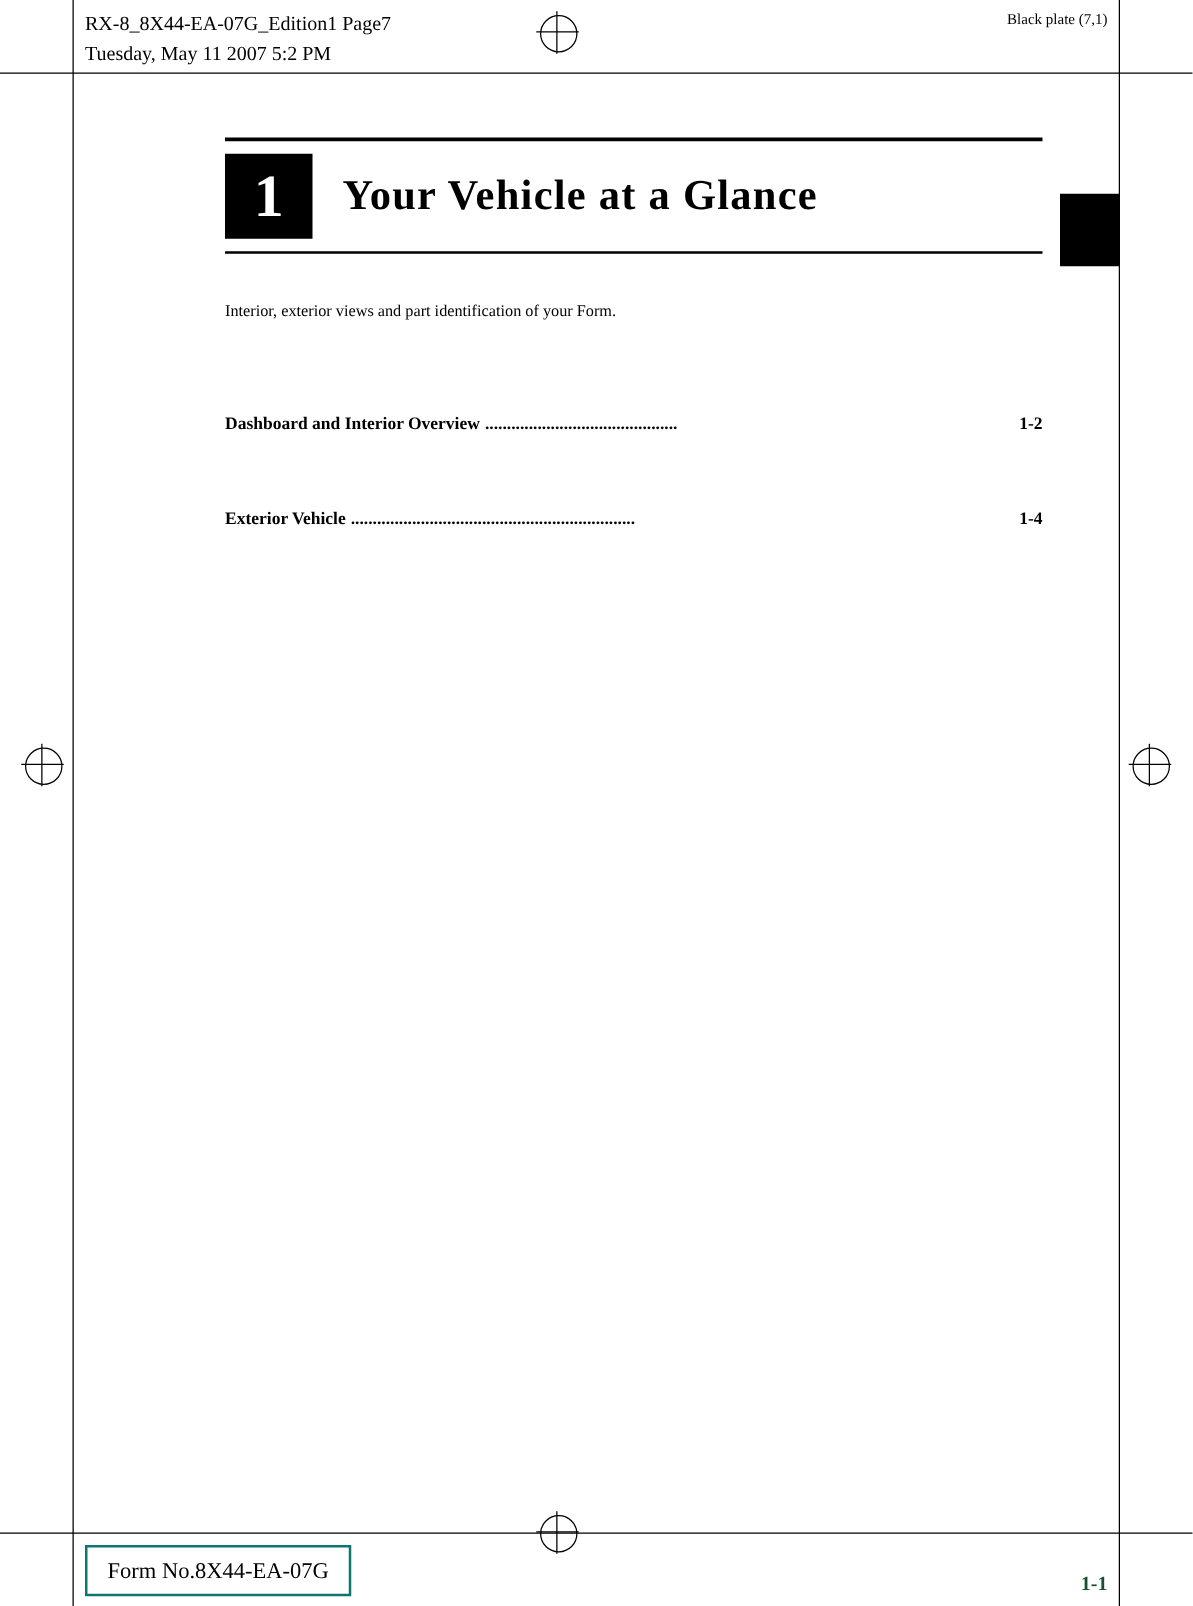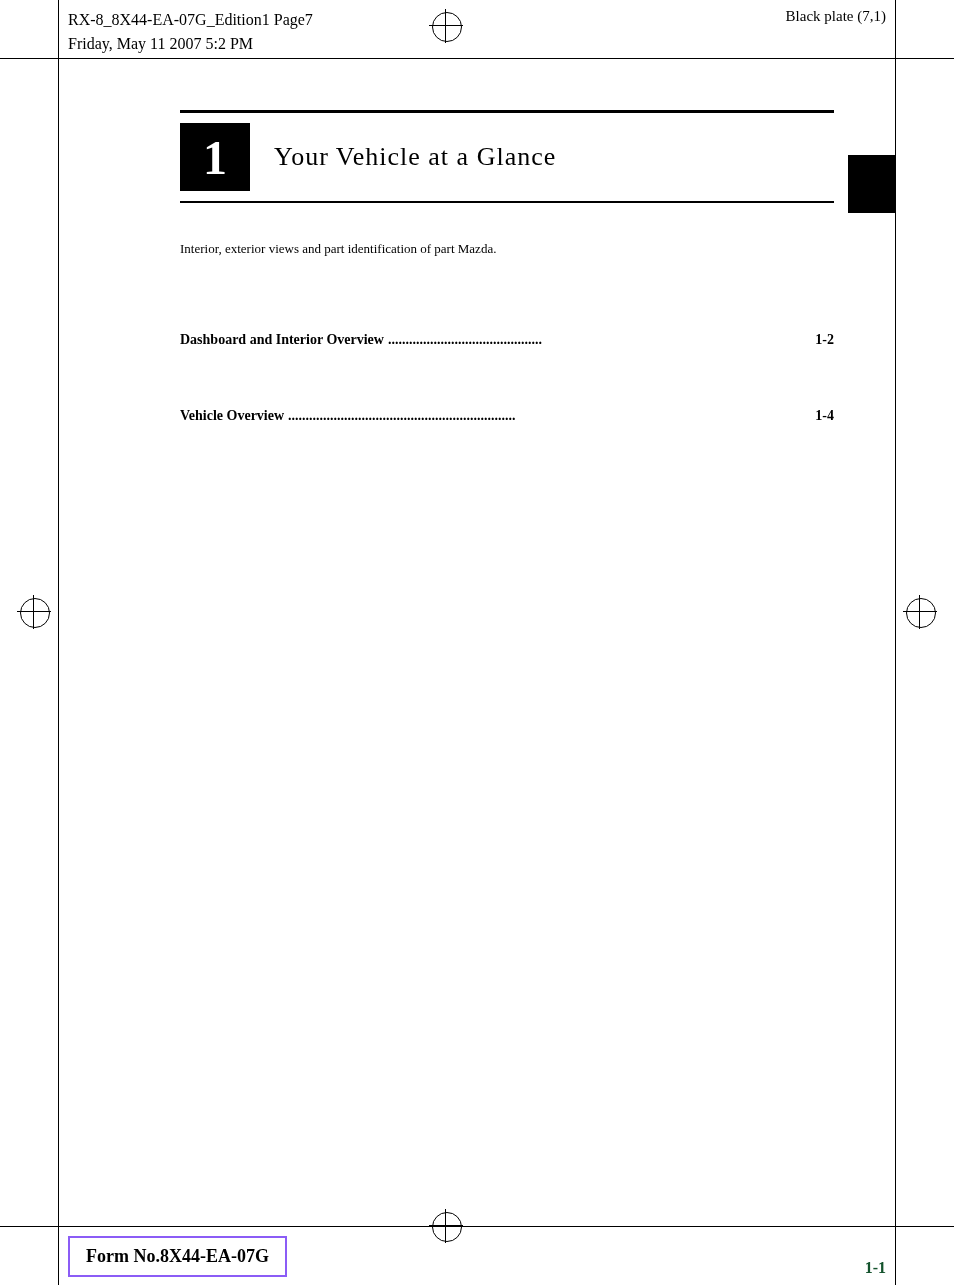--- a/index.html
+++ b/index.html
@@ -123,21 +123,21 @@
       align-items: flex-start;
     }
 
     .header-left {
       font-size: 16px;
       color: #000;
       line-height: 1.5;
     }
 
     .header-right {
-      font-size: 15px;
+      font-size: 12px;
       color: #000;
     }
 
     
     .black-tab {
       position: absolute;
       top: 155px;
       right: 58px;
       width: 48px;
       height: 58px;
@@ -169,22 +169,22 @@
       width: 70px;
       height: 68px;
       display: flex;
       align-items: center;
       justify-content: center;
       margin-right: 24px;
       flex-shrink: 0;
     }
 
     .chapter-title {
-      font-size: 26px;
-      font-weight: normal;
+      font-size: 34px;
+      font-weight: bold;
       letter-spacing: 1px;
       color: #000;
     }
 
     .chapter-description {
       margin-top: 36px;
       font-size: 13px;
       color: #000;
       line-height: 1.6;
     }
@@ -232,23 +232,23 @@
       bottom: 8px;
       left: 68px;
       right: 68px;
       display: flex;
       justify-content: space-between;
       align-items: flex-end;
     }
 
     .footer-form {
       font-size: 18px;
-      font-weight: bold;
-      color: #000;
-      border: 2px solid #8b5cf6;
+      font-weight: normal;
+      color: #000;
+      border: 2px solid #0f766e;
       padding: 8px 16px;
     }
 
     .footer-page {
       font-size: 16px;
       font-weight: bold;
       color: #14532d;
     }
   </style>
 </head>
@@ -275,45 +275,45 @@
 </div>
 
 <div class="reg-mark reg-bottom">
   <div class="h-line"></div>
   <div class="v-line"></div>
 </div>
 
 <div class="header">
   <div class="header-left">
     <div>RX-8_8X44-EA-07G_Edition1 Page7</div>
-    <div>Friday, May 11 2007 5:2 PM</div>
+    <div>Tuesday, May 11 2007 5:2 PM</div>
   </div>
   <div class="header-right">Black plate (7,1)</div>
 </div>
 
 <div class="black-tab"></div>
 
 <div class="chapter-section">
   <div class="chapter-header">
     <div class="chapter-number-box">
       <span>1</span>
     </div>
     <div class="chapter-title">Your  Vehicle  at  a  Glance</div>
   </div>
 
-  <div class="chapter-description">Interior, exterior views and part identification of part Mazda.</div>
+  <div class="chapter-description">Interior, exterior views and part identification of your Form.</div>
 
   <div class="toc-section">
     <div class="toc-entry">
       <span class="toc-entry-title">Dashboard and Interior Overview</span>
       <span class="toc-dots"> ............................................</span>
       <span class="toc-page">1-2</span>
     </div>
     <div class="toc-entry">
-      <span class="toc-entry-title">Vehicle Overview</span>
+      <span class="toc-entry-title">Exterior Vehicle</span>
       <span class="toc-dots"> .................................................................</span>
       <span class="toc-page">1-4</span>
     </div>
   </div>
 </div>
 
 <div class="footer">
   <div class="footer-form">Form No.8X44-EA-07G</div>
   <div class="footer-page">1-1</div>
 </div>

